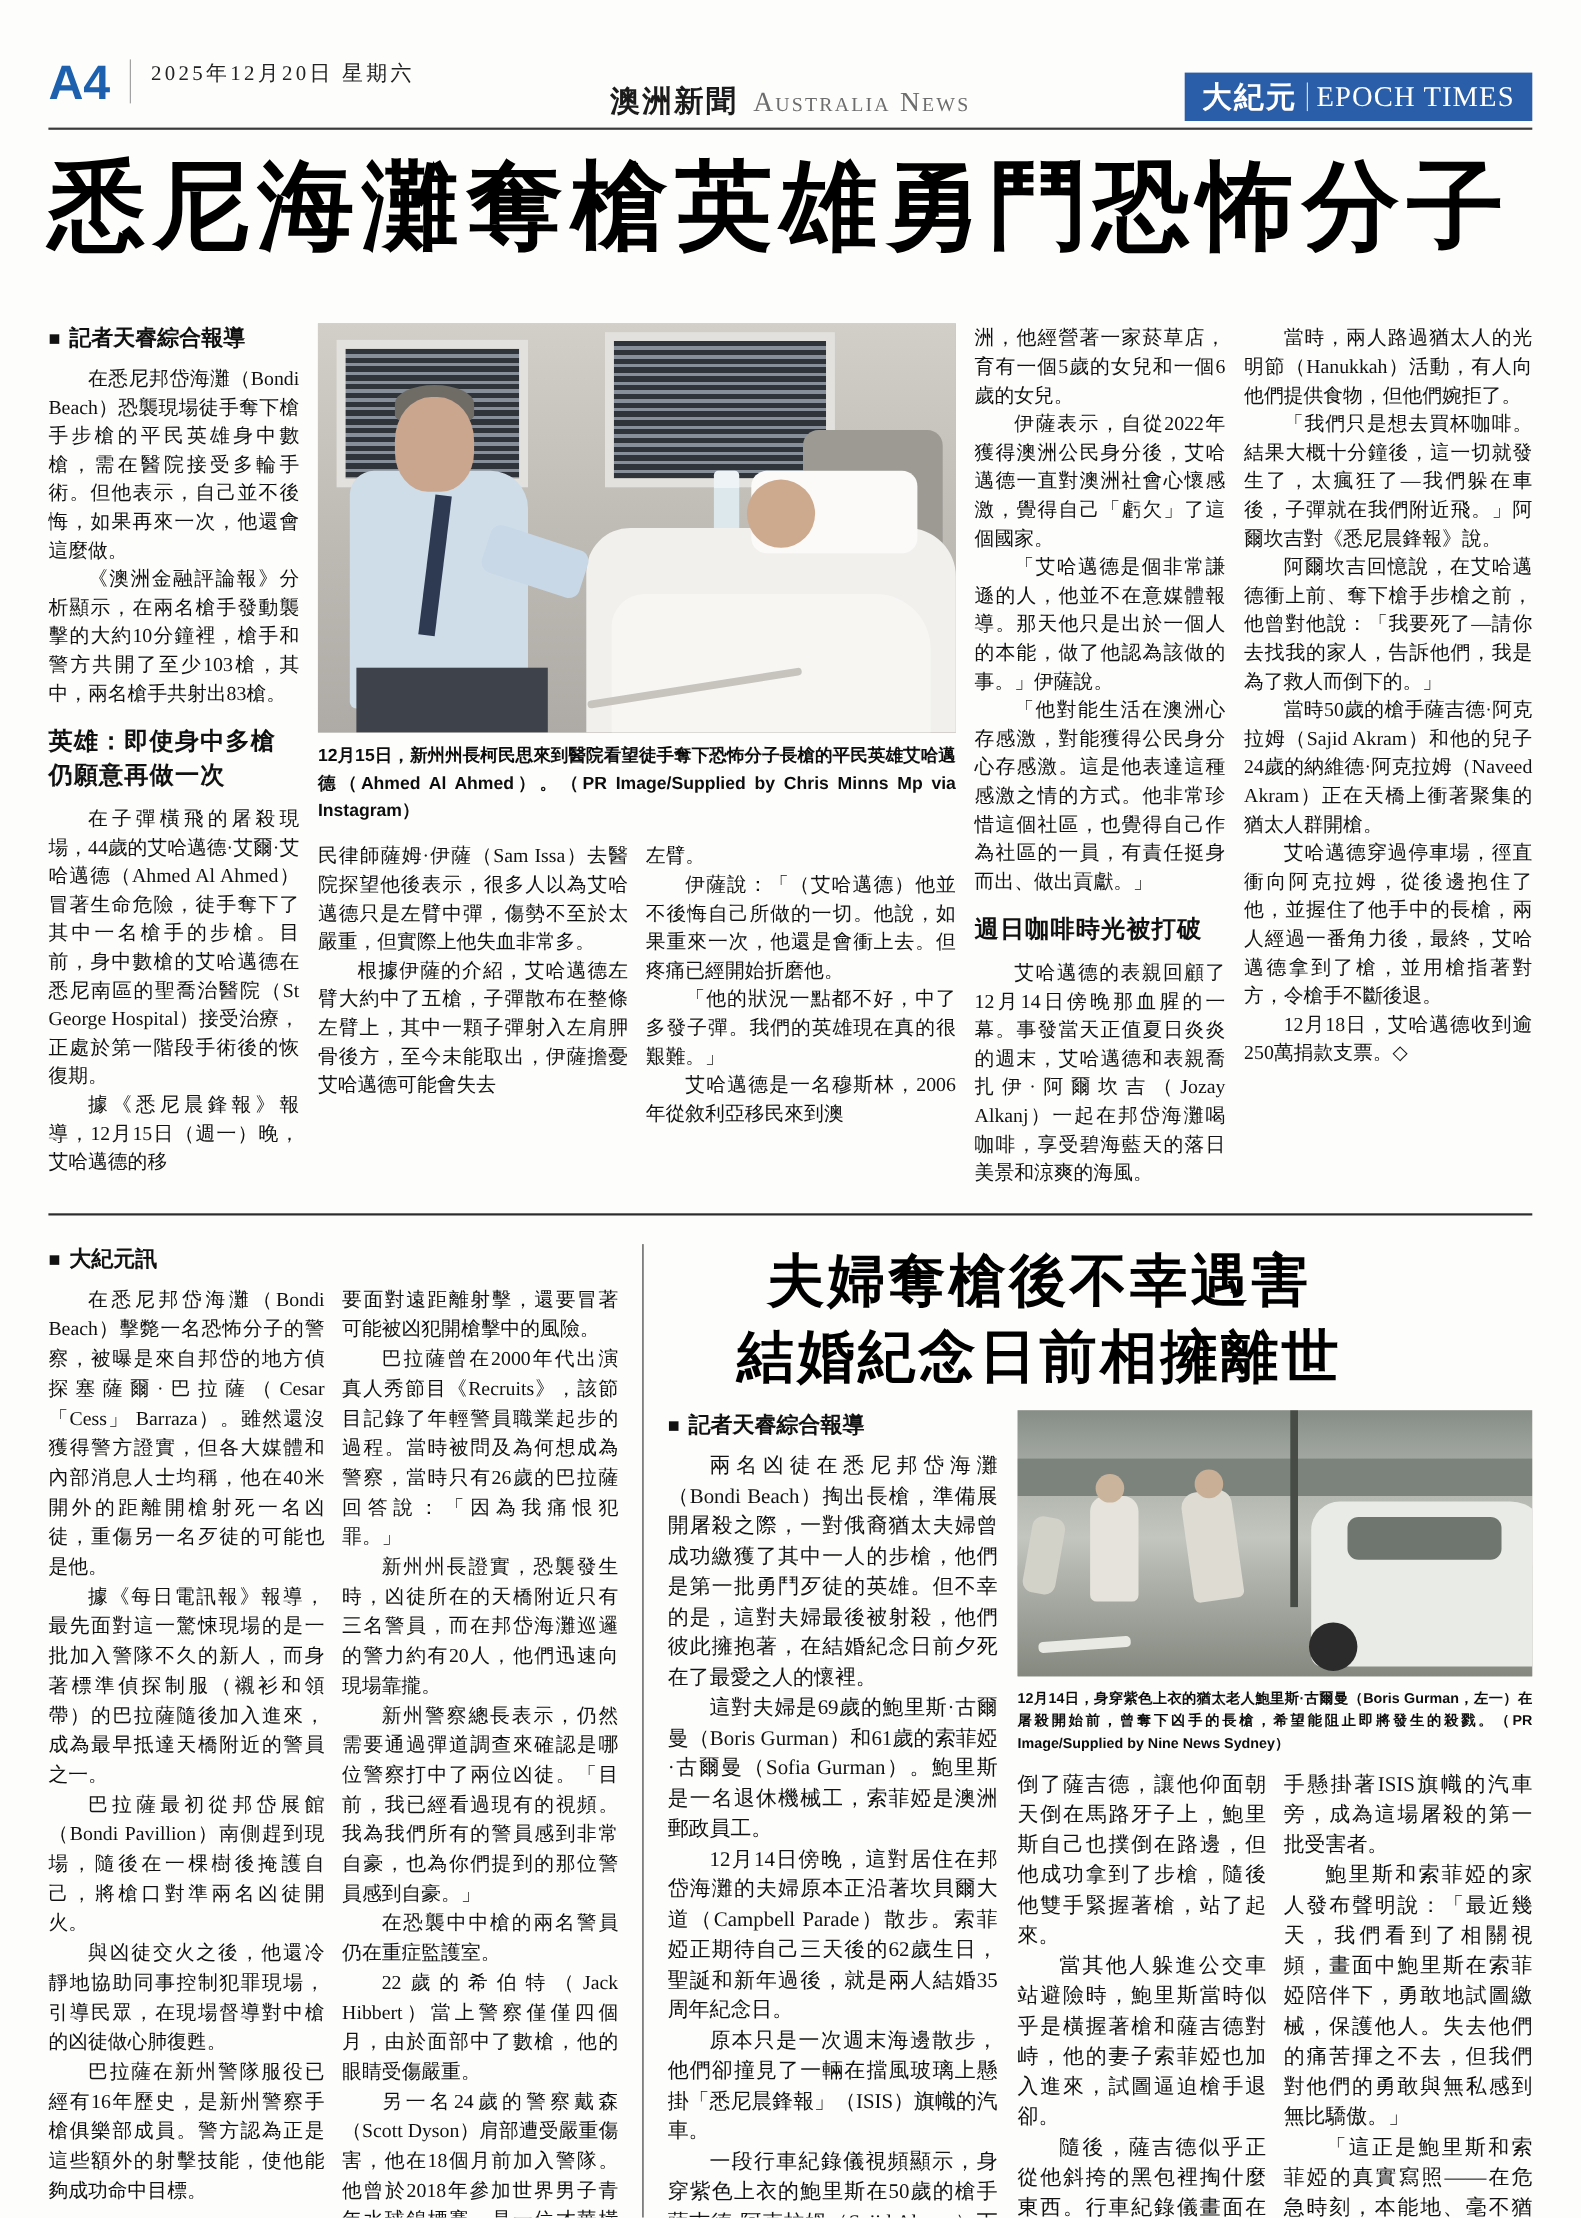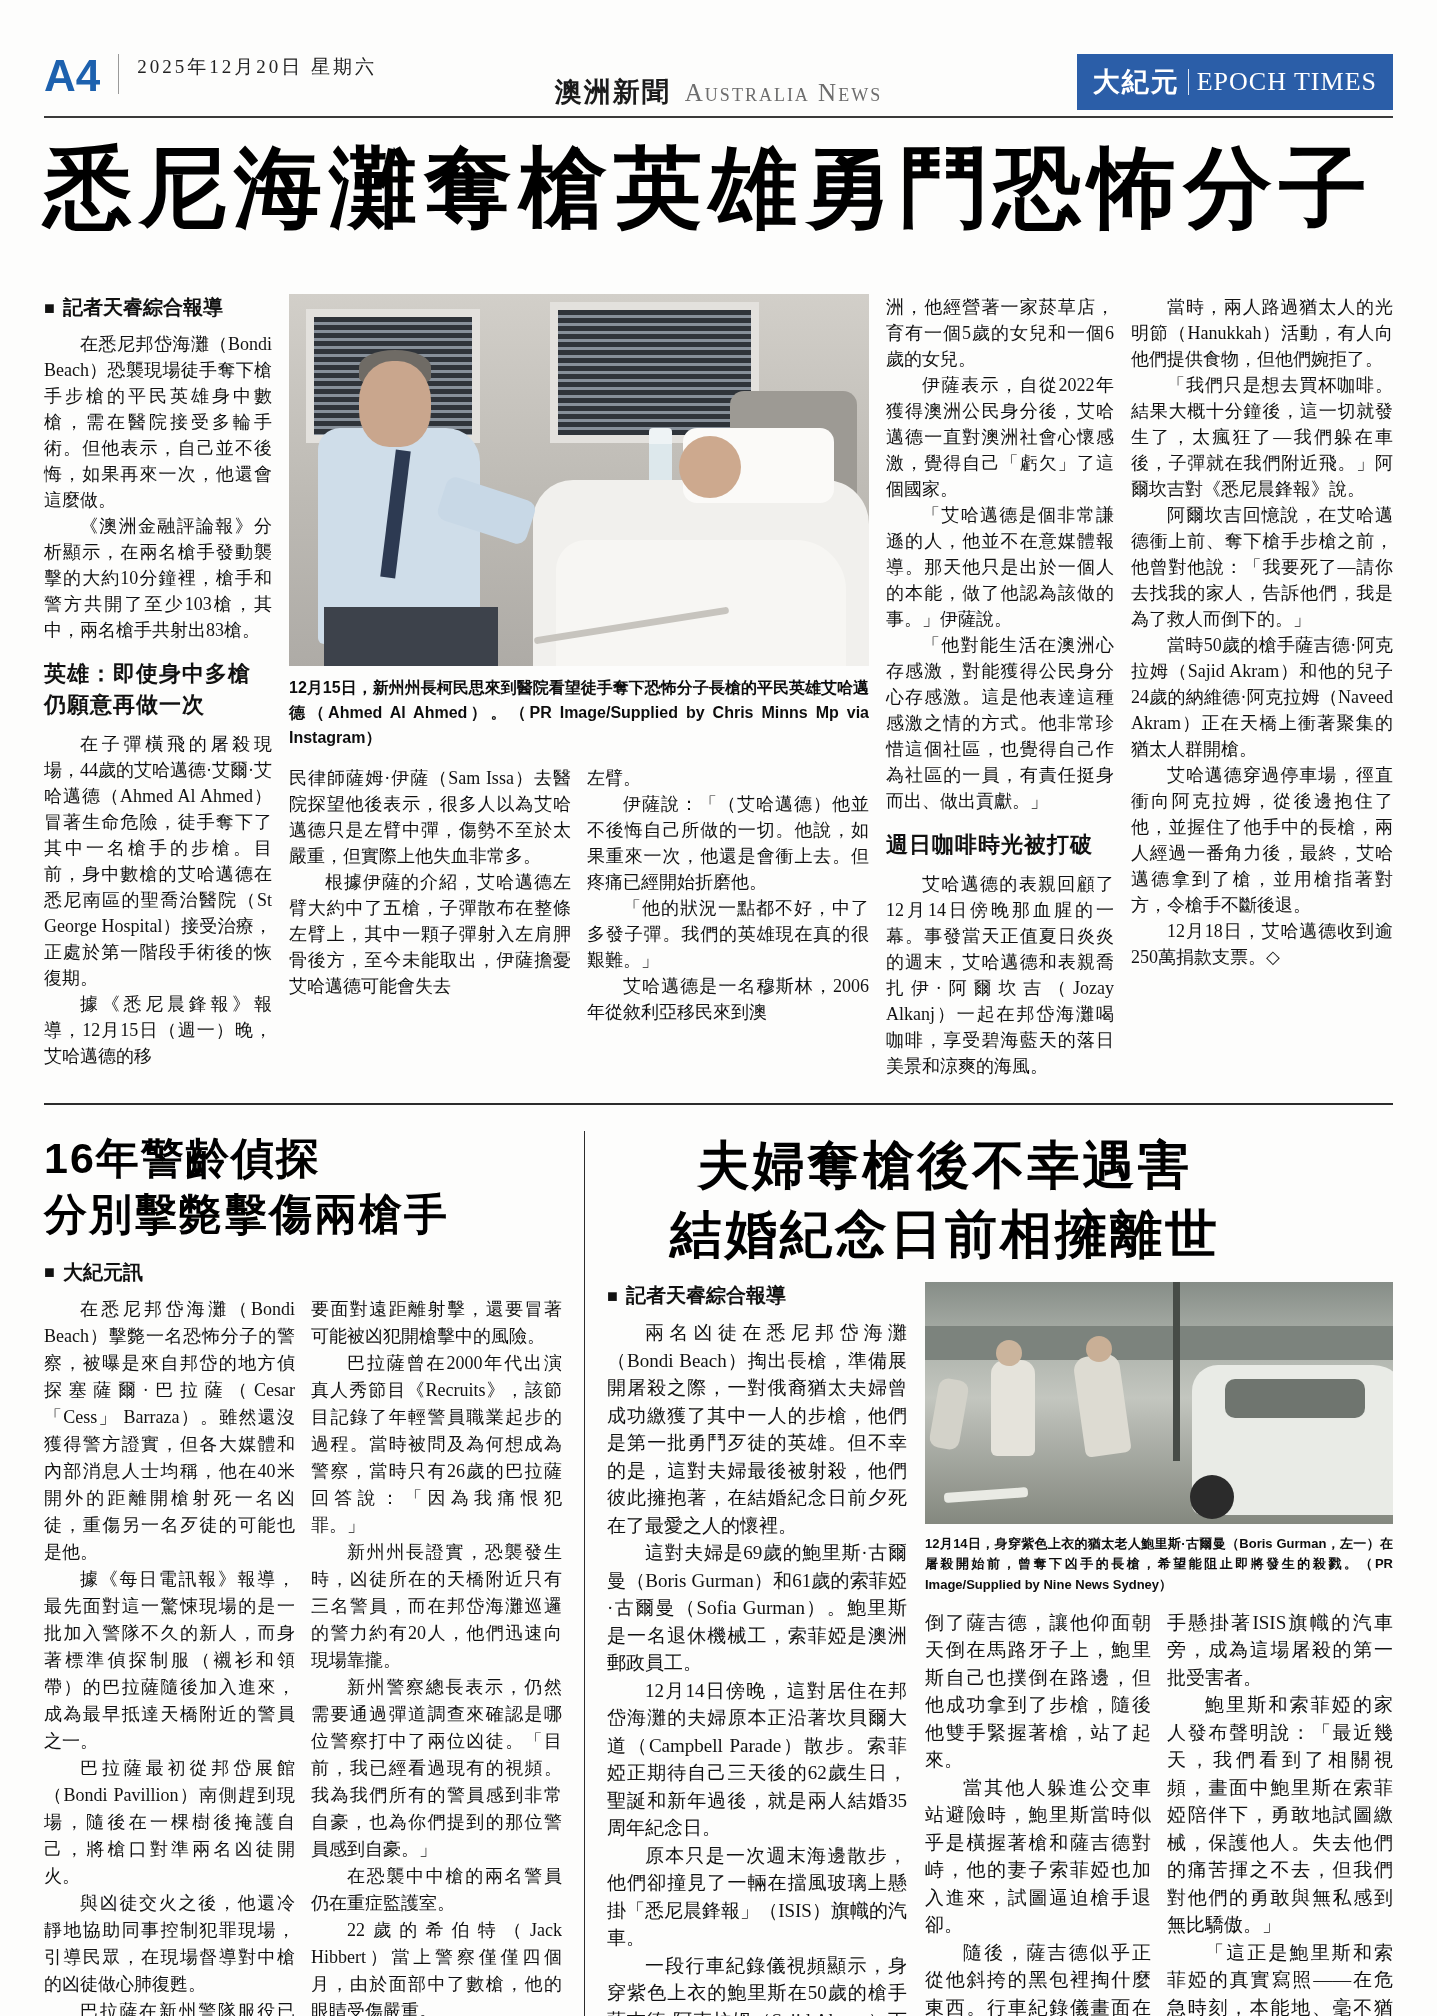--- a/index.html
+++ b/index.html
@@ -17,21 +17,21 @@
   .page{width:1437px;height:2016px;padding:54px 44px 0 44px;position:relative;}
 
   
   .header{position:relative;height:64px;border-bottom:2px solid #3a3a3a;display:flex;align-items:flex-start;}
   .page-label{font-family:var(--sans);font-weight:bold;font-size:44px;line-height:1;color:#1d61ae;padding-bottom:2px;}
   .header-vrule{width:1px;height:40px;background:#9a9a9a;margin:0 18px 4px 18px;}
   .header-date{font-size:19px;letter-spacing:3px;padding-bottom:8px;color:#222;}
   .section-title{position:absolute;left:50%;transform:translateX(-50%);bottom:6px;white-space:nowrap;display:flex;align-items:baseline;gap:14px;}
   .section-cn{font-family:var(--sans);font-weight:bold;font-size:27px;color:#1b1b1b;letter-spacing:2px;}
   .section-en{font-family:var(--serif);font-variant:small-caps;font-size:25px;color:#6d6d6d;letter-spacing:2px;}
-  .masthead{position:absolute;right:0;bottom:6px;background:var(--accent);color:#fff;height:56px;display:flex;align-items:center;padding:0 16px;gap:8px;}
+  .masthead{position:absolute;right:0;bottom:6px;background:var(--accent);color:#fff;height:44px;display:flex;align-items:center;padding:0 16px;gap:8px;}
   .masthead-cn{font-family:var(--serif);font-weight:bold;font-size:27px;letter-spacing:2px;}
   .masthead-divider{width:1px;height:26px;background:rgba(255,255,255,.85);}
   .masthead-en{font-family:var(--serif);font-size:26px;letter-spacing:1px;}
 
   
   .main-headline{
     margin-top:24px;font-weight:900;font-size:88px;line-height:1.06;letter-spacing:7px;
     white-space:nowrap;font-family:var(--serif);color:#000;
   }
 
@@ -217,24 +217,20 @@
       </div>
 
     </div>
   </div>
 
   <hr class="h-rule">
 
   <div class="bottom">
 
     <div class="b-left">
-      <div class="left-headline">
-        <div>16年警齡偵探</div>
-        <div>分別擊斃擊傷兩槍手</div>
-      </div>
       <div class="byline">
         <span class="sq">■</span>
         <span>大紀元訊</span>
       </div>
       <div class="cols">
         <div>
             <p>在悉尼邦岱海灘（Bondi Beach）擊斃一名恐怖分子的警察，被曝是來自邦岱的地方偵探塞薩爾·巴拉薩（Cesar 「Cess」 Barraza）。雖然還沒獲得警方證實，但各大媒體和內部消息人士均稱，他在40米開外的距離開槍射死一名凶徒，重傷另一名歹徒的可能也是他。</p>
             <p>據《每日電訊報》報導，最先面對這一驚悚現場的是一批加入警隊不久的新人，而身著標準偵探制服（襯衫和領帶）的巴拉薩隨後加入進來，成為最早抵達天橋附近的警員之一。</p>
             <p>巴拉薩最初從邦岱展館（Bondi Pavillion）南側趕到現場，隨後在一棵樹後掩護自己，將槍口對準兩名凶徒開火。</p>
             <p>與凶徒交火之後，他還冷靜地協助同事控制犯罪現場，引導民眾，在現場督導對中槍的凶徒做心肺復甦。</p>

